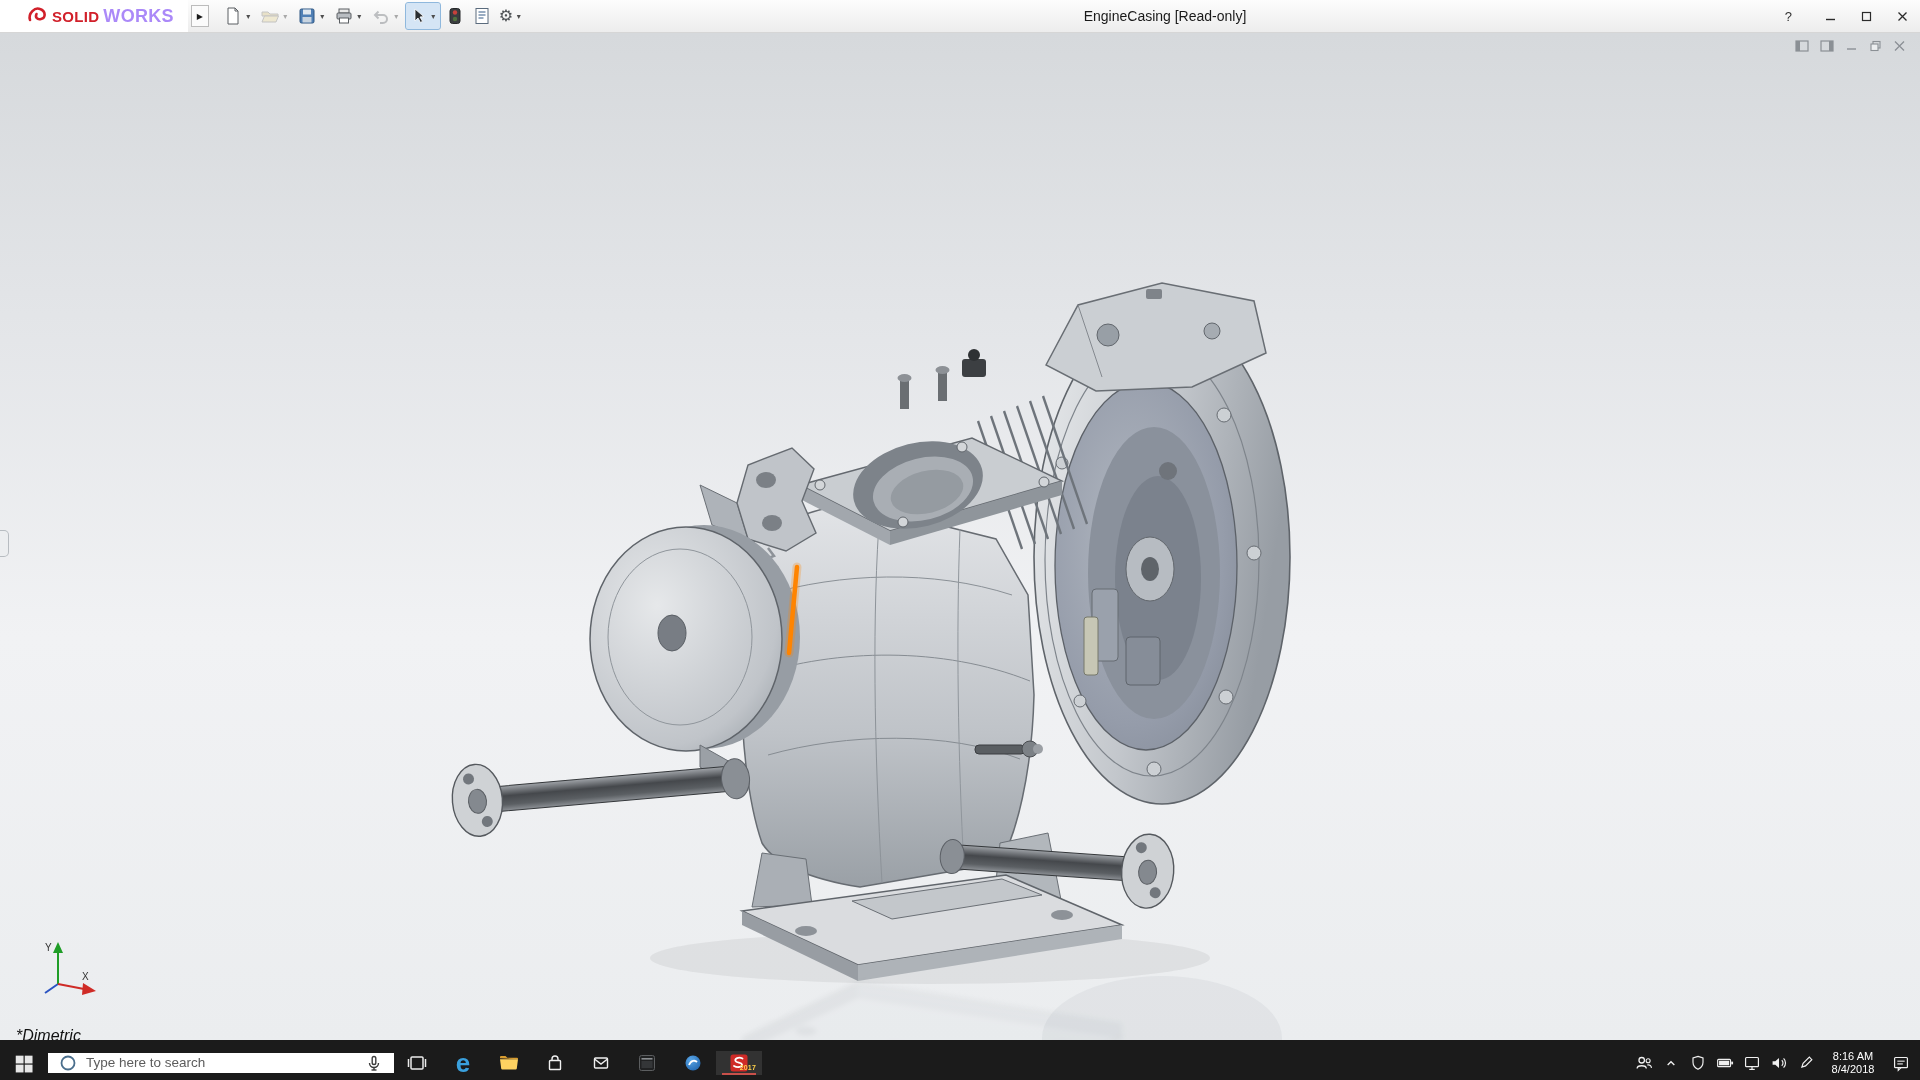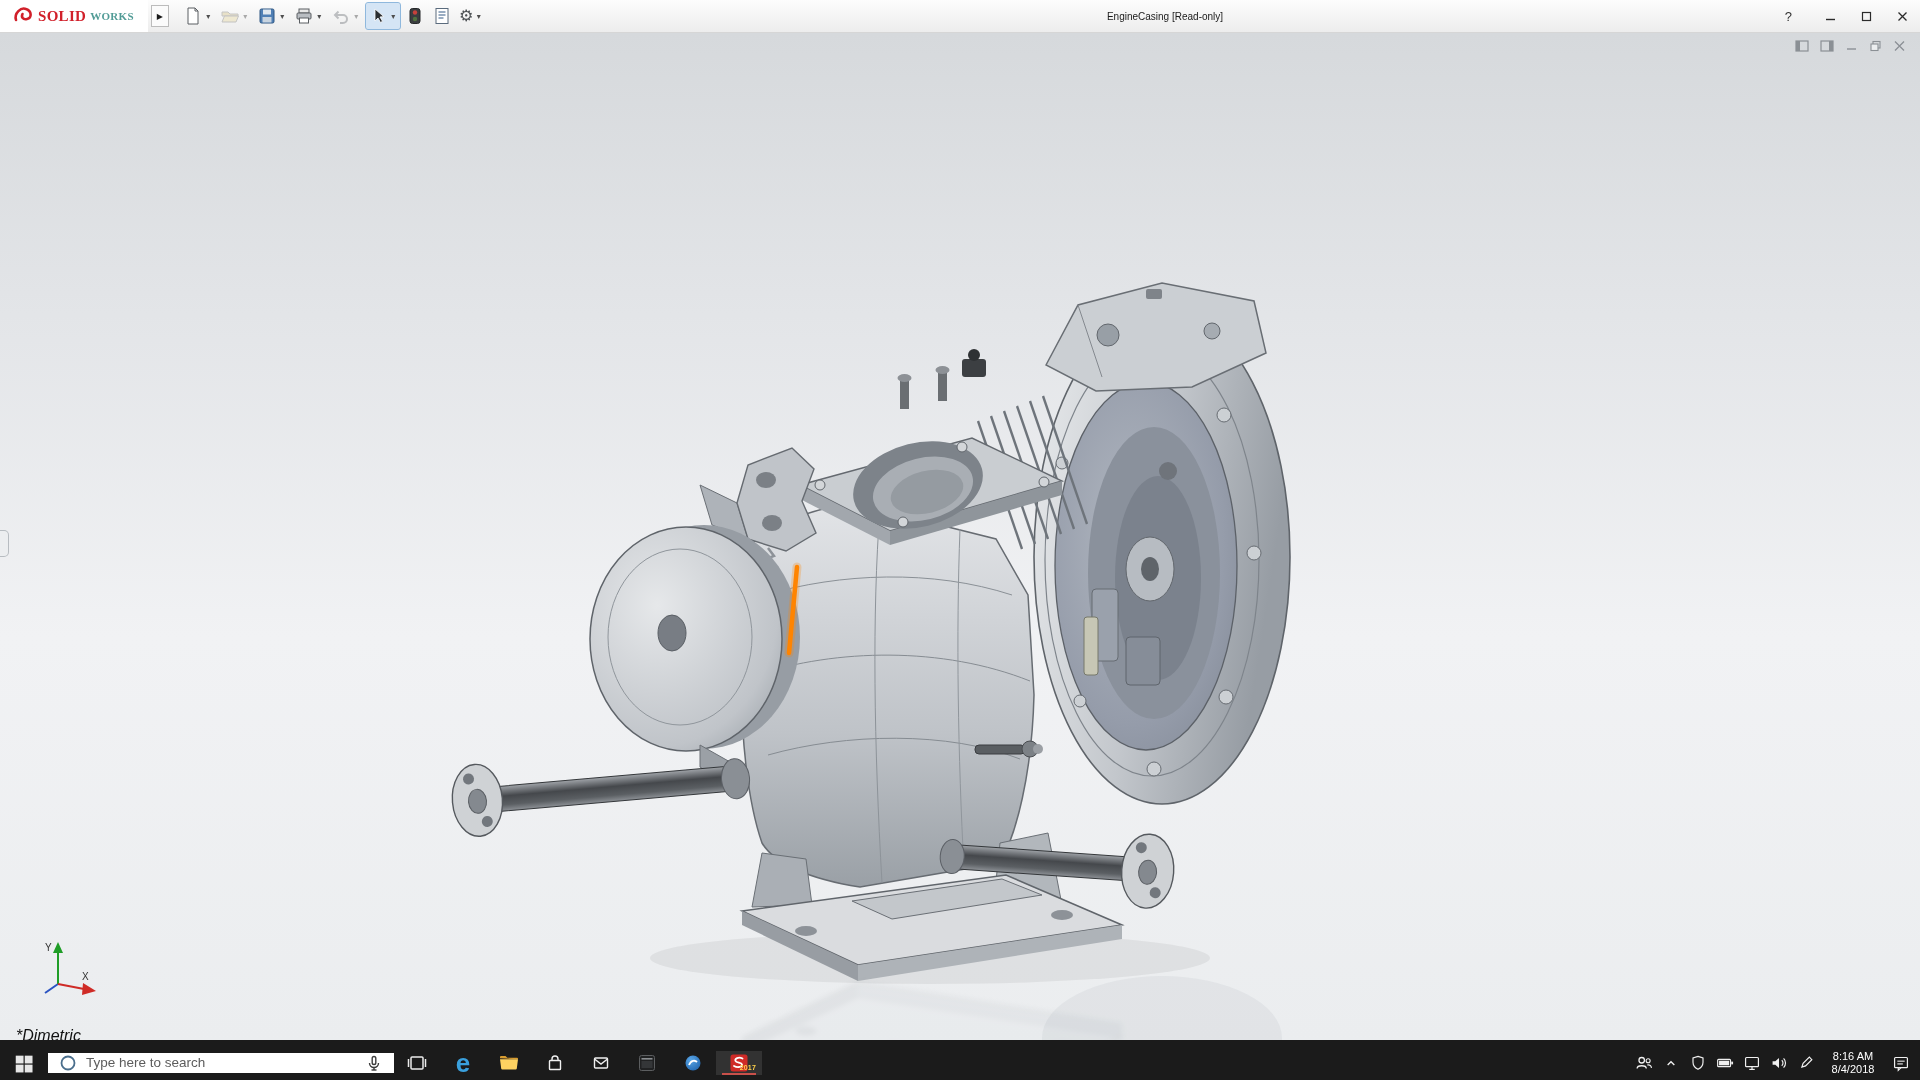--- a/index.html
+++ b/index.html
@@ -3,33 +3,33 @@
 <meta charset="utf-8">
 <style>
   * { margin:0; padding:0; box-sizing:border-box; }
   html,body { width:1920px; height:1080px; overflow:hidden; background:#000;
     font-family:"Liberation Sans","DejaVu Sans",sans-serif; }
   button { border:none; background:transparent; padding:0; font-family:inherit; cursor:default; }
 
   
   .titlebar { height:33px; background:linear-gradient(#fdfdfd,#ededed); border-bottom:1px solid #d6d6d6;
     display:flex; align-items:center; position:relative; }
-  .logo { height:100%; background:#fff; display:flex; align-items:center; gap:4px; padding:0 14px 0 12px;font-family:Liberation Serif, serif; }
+  .logo { height:100%; background:#fff; display:flex; align-items:center; gap:4px; padding:0 14px 0 26px; }
   .brand-bold { font-size:15px; font-weight:800; color:#d1202a; letter-spacing:.3px; }
-  .brand-light { font-size:11px; font-weight:700; color:#0f766e; opacity:.72; letter-spacing:.3px; }
+  .brand-light { font-size:18px; font-weight:700; color:#8b5cf6; opacity:.72; letter-spacing:.3px; }
   .flyout { width:18px; height:22px; border:1px solid #bcbcbc; background:#fbfbfb;
     display:flex; align-items:center; justify-content:center; margin-left:3px; }
   .flyout span { font-size:8px; color:#1a1a1a; }
   .qat { display:flex; align-items:center; gap:3px; margin-left:12px; }
   .tool { display:flex; align-items:center; height:26px; padding:0 2px; border-radius:2px; }
   .tool .caret { font-size:8px; color:#4e4e4e; margin-left:1px; width:9px; text-align:center; }
   .tool.pressed { background:#d5e5f5; outline:1px solid #8fb8dd; }
   .tool.disabled { opacity:.45; }
   .gear-glyph { font-size:16px; color:#4f5356; line-height:1; }
-  .doc-title { position:absolute; left:1165px; transform:translateX(-50%); font-size:10px; color:#1a1a1a; white-space:nowrap; }
+  .doc-title { position:absolute; left:1165px; transform:translateX(-50%); font-size:14px; color:#1a1a1a; white-space:nowrap; }
   .tb-right { position:absolute; right:0; top:0; height:100%; display:flex; align-items:center; }
   .help { font-size:13px; color:#333; margin-right:20px; }
   .win-btn { width:36px; height:33px; display:flex; align-items:center; justify-content:center; }
 
   
   .viewport { position:relative; height:1007px; overflow:hidden;
     background:linear-gradient(180deg,#d6d9dc 0%,#e3e5e8 28%,#f1f2f4 60%,#ebedef 100%); }
   .model-svg { position:absolute; left:0; top:0; }
   .child-controls { position:absolute; top:7px; right:14px; display:flex; gap:11px; align-items:center; }
   .child-controls svg { display:block; }

